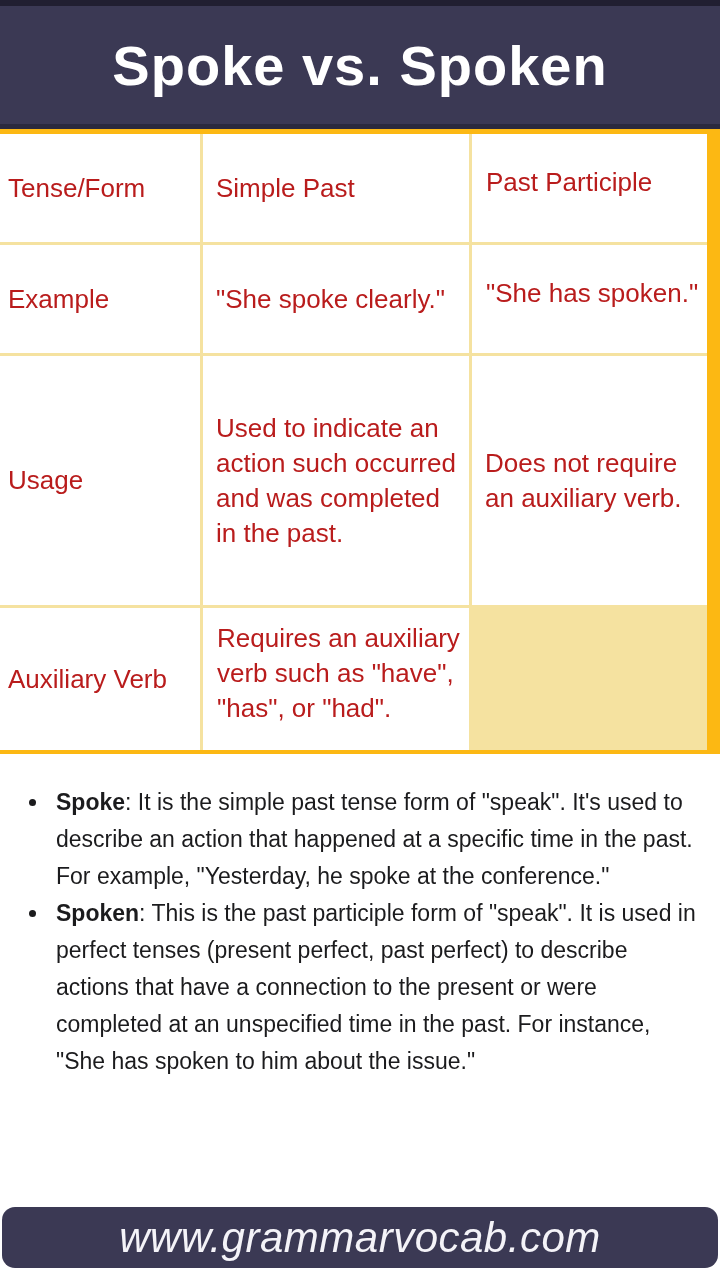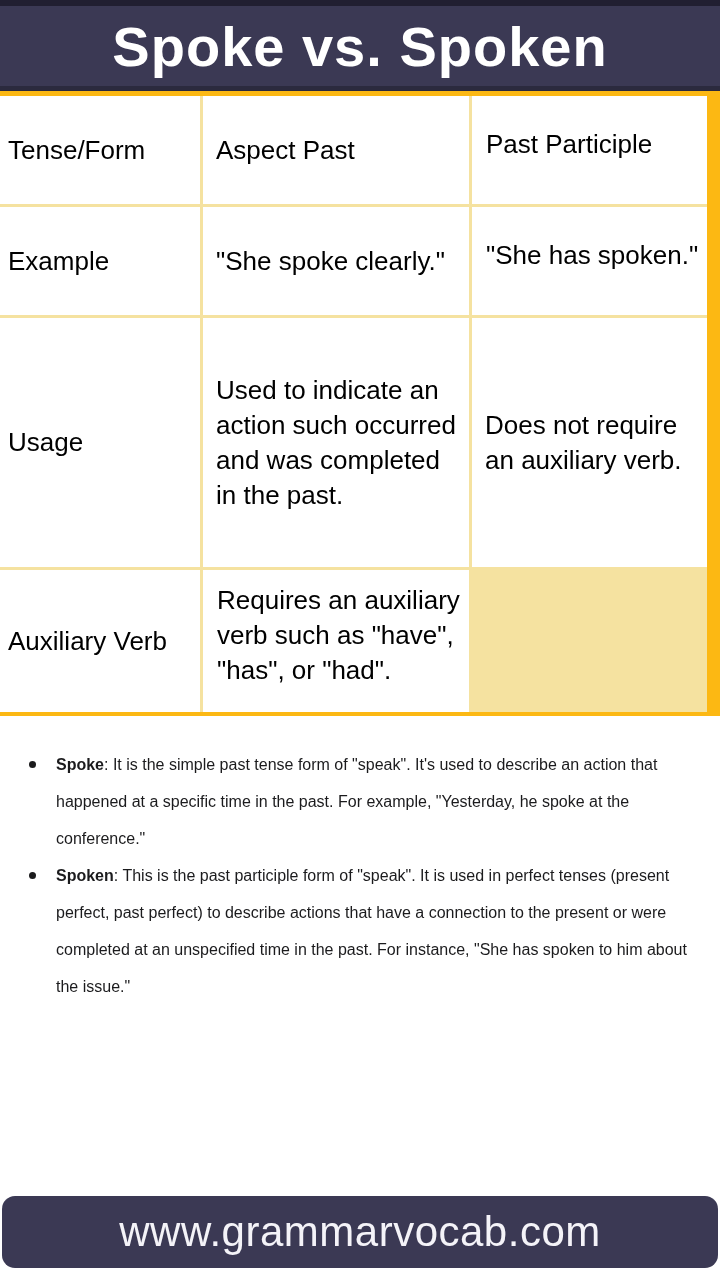--- a/index.html
+++ b/index.html
@@ -8,21 +8,21 @@
     font-family:"Liberation Sans", sans-serif;
     background:#ffffff;
     position:relative;
     overflow:hidden;
     color:#1c1c1e;
   }
   .page { width:720px; height:1268px; position:relative; background:#ffffff; }
 
   
   .header {
-    height:91px;
+    height:129px;
     background:#3B3954;
     border-top:6px solid #211F31;
     border-bottom:5px solid #2B2A3E;
     display:flex; align-items:center; justify-content:center;
   }
   .header .title {
     color:#ffffff;
     font-size:56px;
     font-weight:bold;
     letter-spacing:1px;
@@ -59,56 +59,56 @@
     gap:3px;
     background:#F5E2A0;
     height:100%;
   }
   .cell {
     background:#ffffff;
     display:flex;
     align-items:center;
     font-size:26px;
     line-height:35px;
-    color:#000000;
+    color:#b91c1c;
   }
   .cell.c1 { padding:0 6px 0 8px; }
   .cell.c2 { padding:0 10px 0 13px; }
   .cell.c3 { padding:0 6px 12px 14px; }
 
   
   .notes {
     padding:30px 15px 0 56px;
     list-style:none;
   }
   .notes li {
     position:relative;
-    font-size:16px;
+    font-size:23px;
     line-height:37px;
     color:#1b1b1d;
   }
   .notes .bullet-dot {
     position:absolute;
     left:-27px;
     top:15px;
     width:7px;
     height:7px;
     border-radius:50%;
     background:#1b1b1d;
   }
   .notes .term { font-weight:bold; }
 
   
   .footer {
     position:absolute;
     left:2px; right:2px; bottom:0;
-    height:72px;
+    height:61px;
     background:#3B3954;
     border-radius:13px;
-    display:flex; align-items:center; justify-content:center;
+    display:flex; align-items:center; justify-content:center;font-style:italic;
   }
   .footer .site {
     color:#F4F3F8;
     font-size:42px;
     letter-spacing:0.5px;
   }
 </style>
 </head>
 <body>
 
@@ -116,21 +116,21 @@
 
   <div class="header">
     <div class="title">Spoke vs. Spoken</div>
   </div>
 
 
   <div class="table-wrap">
     <div class="table-grid">
 
       <div class="cell c1">Tense/Form</div>
-      <div class="cell c2">Aspect Past</div>
+      <div class="cell c2">Simple Past</div>
       <div class="cell c3">Past Participle</div>
 
       <div class="cell c1">Example</div>
       <div class="cell c2">"She spoke clearly."</div>
       <div class="cell c3">"She has spoken."</div>
 
       <div class="cell c1">Usage</div>
       <div class="cell c2">Used to indicate an action such occurred and was completed in the past.</div>
 
       <div class="cell c2">Does not require an auxiliary verb.</div>

